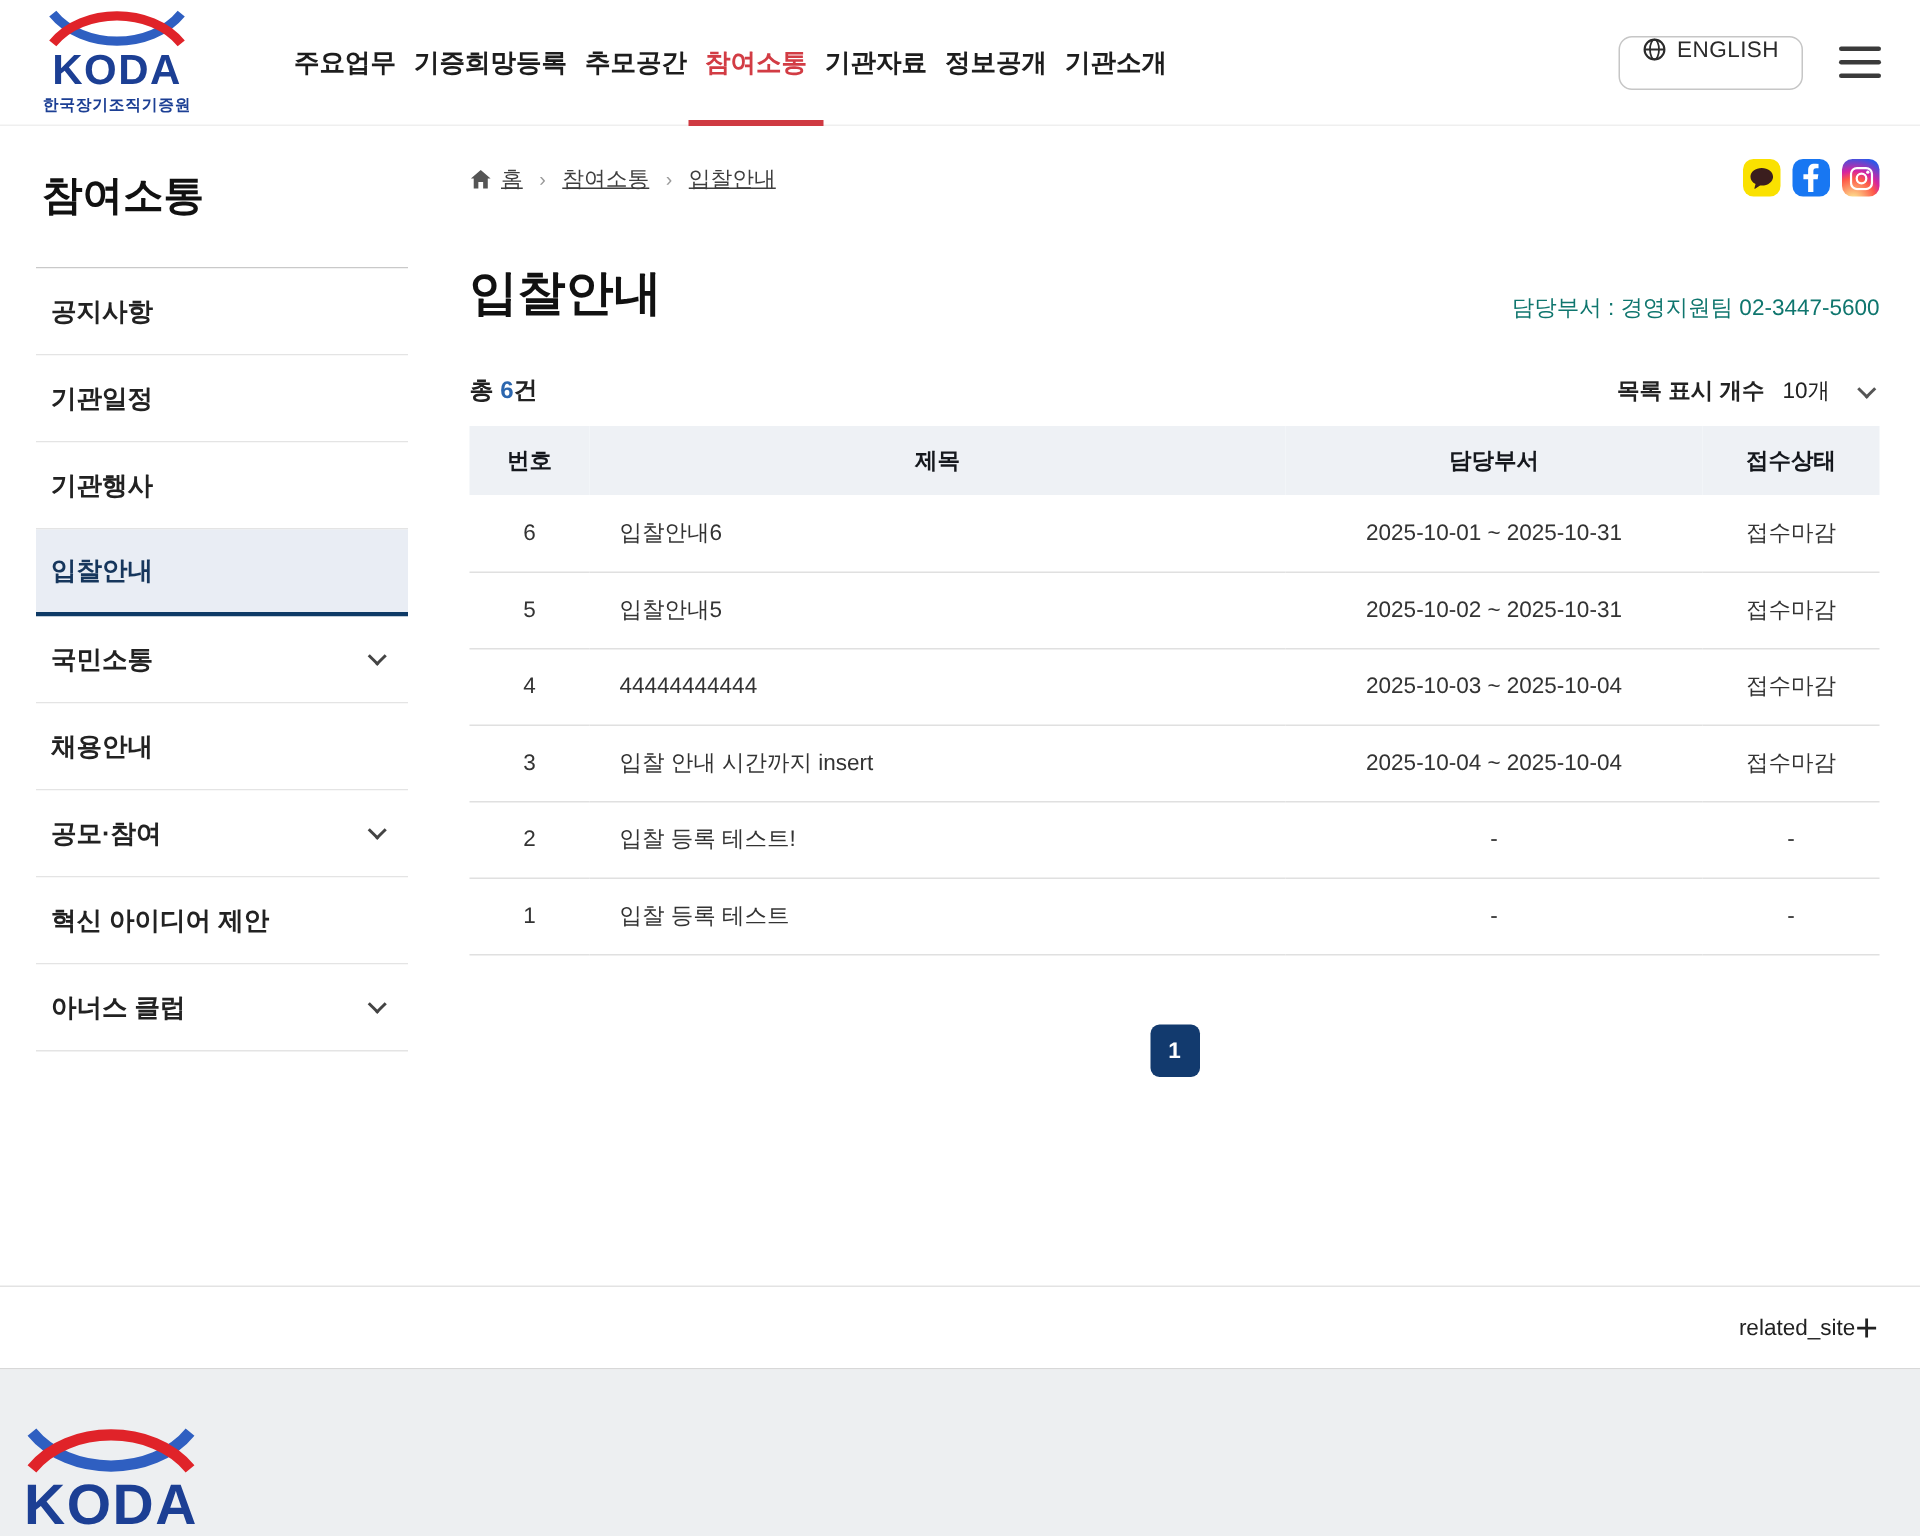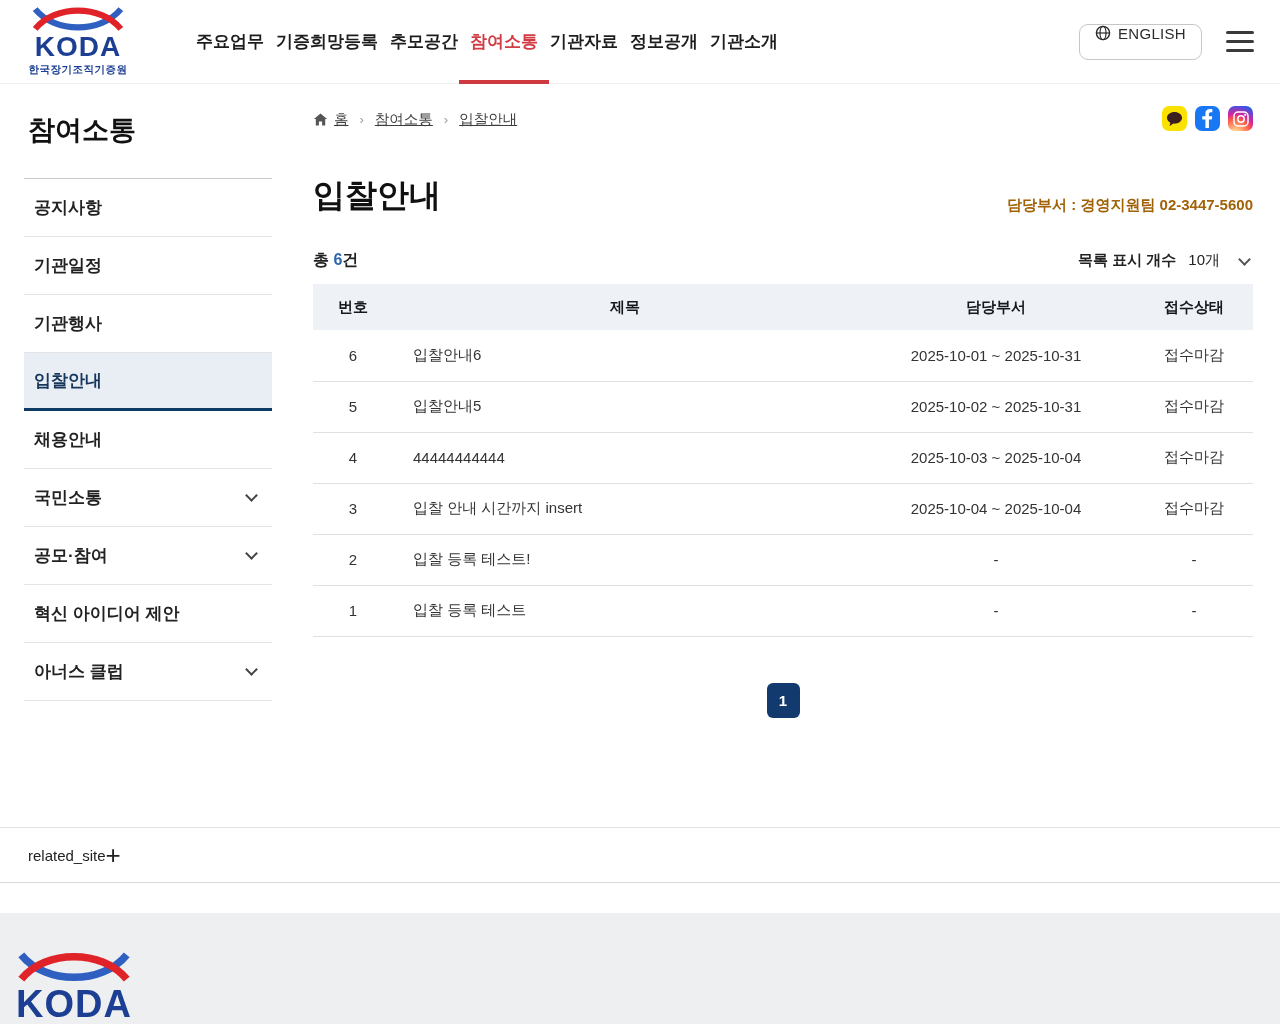--- a/index.html
+++ b/index.html
@@ -64,21 +64,21 @@
   .home-ico { width:15px; height:15px; }
 
   .social { position:absolute; right:0; top:0; display:flex; gap:8px; }
   .soc { width:25px; height:25px; border-radius:7px; cursor:pointer; position:relative; display:flex; align-items:center; justify-content:center; }
   .soc.kakao { background:#fae100; }
   .soc.fb { background:#1877f2; }
   .soc.ig { background:radial-gradient(circle at 30% 110%, #fdf497 0%, #fd5949 45%, #d6249f 60%, #285aeb 90%); }
 
   .title-row { margin-top:42px; display:flex; align-items:flex-end; justify-content:space-between; }
   .page-title { font-size:32px; font-weight:bold; color:#111; }
-  .dept-info { font-size:15px; color:#a16207; padding-bottom:3px;font-weight:bold; }
+  .dept-info { font-size:15px; color:#0f766e; padding-bottom:3px; }
 
   .list-row { margin-top:32px; display:flex; align-items:center; justify-content:space-between; }
   .total { font-size:16px; font-weight:bold; color:#222; }
   .total .cnt { color:#2b66ae; }
   .list-count { display:flex; align-items:center; gap:12px; font-size:15px; color:#222; cursor:pointer; }
   .list-count .lbl { font-weight:bold; }
   .list-count .chev { margin:-3px 4px 0 8px; border-color:#555; }
 
   table.board { width:940px; border-collapse:collapse; margin-top:13px; table-layout:fixed; }
   table.board th {
@@ -92,23 +92,23 @@
   col.c-no { width:80px; } col.c-period { width:278px; } col.c-status { width:118px; }
 
   .pagination { margin-top:46px; display:flex; justify-content:center; }
   .page-btn {
     width:33px; height:35px; background:#123a6e; color:#fff; border:none; border-radius:6px;
     font-size:15px; font-weight:bold; cursor:pointer; display:flex; align-items:center; justify-content:center;
   }
 
   
   .related-bar {
-    position:absolute; left:0; top:827px; width:1280px; height:56px; background:#fff;
+    position:absolute; left:0; top:857px; width:1280px; height:56px; background:#fff;
     border-top:1px solid #e3e3e3; border-bottom:1px solid #d8d8d8;
-    display:flex; align-items:center; justify-content:flex-start; padding:0 28px; cursor:pointer;
+    display:flex; align-items:center; justify-content:flex-end; padding:0 28px; cursor:pointer;
   }
   .related-bar .rs-label { font-size:15px; color:#222; }
   .plus-ico { font-size:26px; font-weight:300; color:#222; line-height:1; }
 
   .footer { position:absolute; left:0; top:913px; width:1280px; height:111px; background:#edeff1; }
   .f-brand { position:absolute; left:10px; top:38px; display:flex; flex-direction:column; align-items:center; width:128px; }
   .f-brand svg.ribbons { width:118px; height:32px; }
   .f-brand .brand-name { font-size:38px; font-weight:bold; color:#1c3f94; letter-spacing:1px; line-height:1; margin-top:2px; }
 </style>
 </head>
@@ -159,25 +159,25 @@
     <div class="sb-item">
         <span>기관일정</span>
       </div>
     <div class="sb-item">
         <span>기관행사</span>
       </div>
     <div class="sb-item active">
         <span>입찰안내</span>
       </div>
     <div class="sb-item">
-        <span>채용안내</span>
-      </div>
-    <div class="sb-item">
         <span>국민소통</span>
         <span class="chev"></span>
+      </div>
+    <div class="sb-item">
+        <span>채용안내</span>
       </div>
     <div class="sb-item">
         <span>공모·참여</span>
         <span class="chev"></span>
       </div>
     <div class="sb-item">
         <span>혁신 아이디어 제안</span>
       </div>
     <div class="sb-item">
         <span>아너스 클럽</span>

